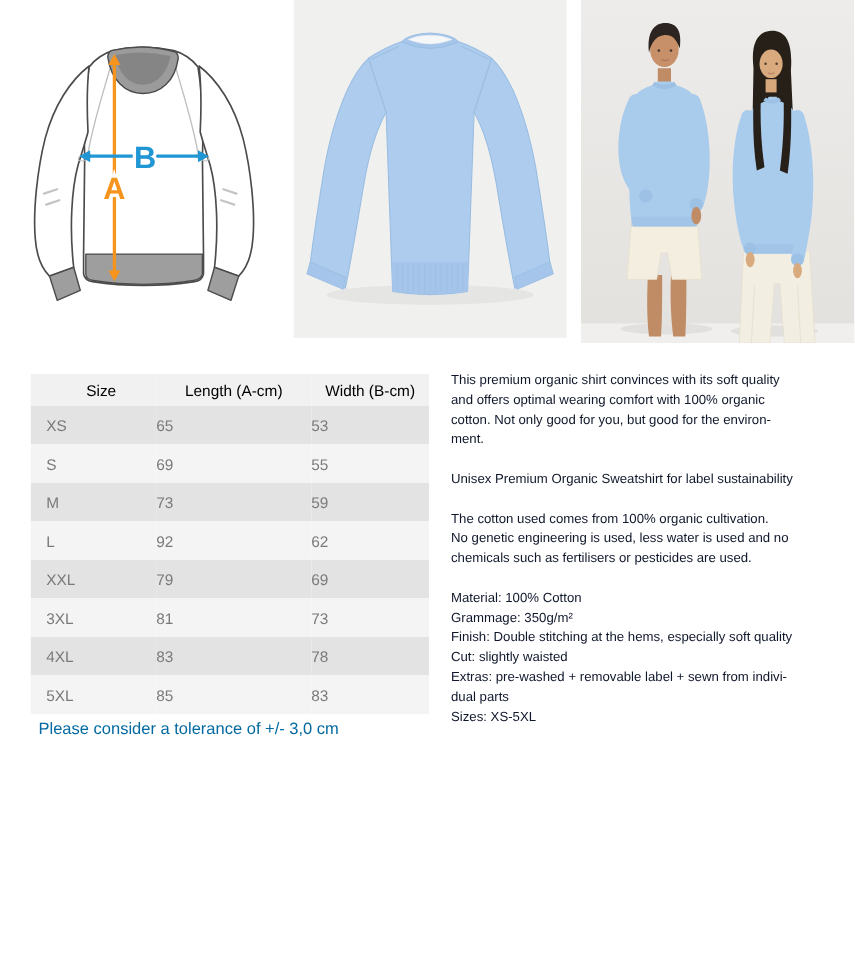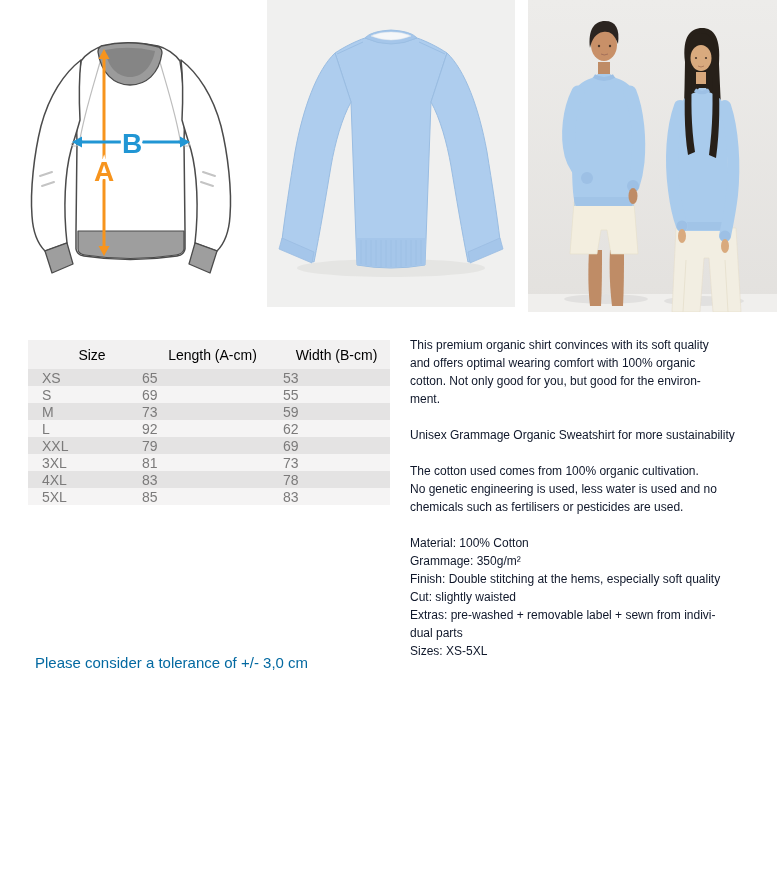--- a/index.html
+++ b/index.html
@@ -19,21 +19,21 @@
     border-collapse:collapse;table-layout:fixed;
     font-size:14px;color:#7b7a7a;
   }
   .size-table col.c1{width:114px;}
   .size-table col.c2{width:141px;}
   .size-table col.c3{width:107px;}
   .size-table th{
     font-weight:normal;text-align:center;height:29px;background:#f2f1f1;
     color:#000000;padding:0;
   }
-  .size-table td{height:17px;padding:0;}
+  .size-table td{height:35px;padding:0;}
   .size-table th:first-child,.size-table td:first-child{padding-left:14px;}
   .size-table tbody tr:nth-child(odd){background:#e4e3e3;}
   .size-table tbody tr:nth-child(even){background:#f5f4f4;}
   
   .tolerance{
     position:absolute;left:35px;top:654px;font-size:15px;color:#0369a1;
   }
   .description{
     position:absolute;left:410px;top:336px;width:362px;
     font-size:12px;line-height:18px;color:#0f172a;
@@ -238,21 +238,21 @@
     </tbody>
   </table>
 
   <div class="tolerance">Please consider a tolerance of +/- 3,0 cm</div>
 
   <div class="description">
     <p>This premium organic shirt convinces with its soft quality
 and offers optimal wearing comfort with 100% organic
 cotton. Not only good for you, but good for the environ-
 ment.</p>
-    <p>Unisex Grammage Organic Sweatshirt for more sustainability</p>
+    <p>Unisex Premium Organic Sweatshirt for label sustainability</p>
     <p>The cotton used comes from 100% organic cultivation.
 No genetic engineering is used, less water is used and no
 chemicals such as fertilisers or pesticides are used.</p>
     <p>Material: 100% Cotton
 Grammage: 350g/m²
 Finish: Double stitching at the hems, especially soft quality
 Cut: slightly waisted
 Extras: pre-washed + removable label + sewn from indivi-
 dual parts
 Sizes: XS-5XL</p>

